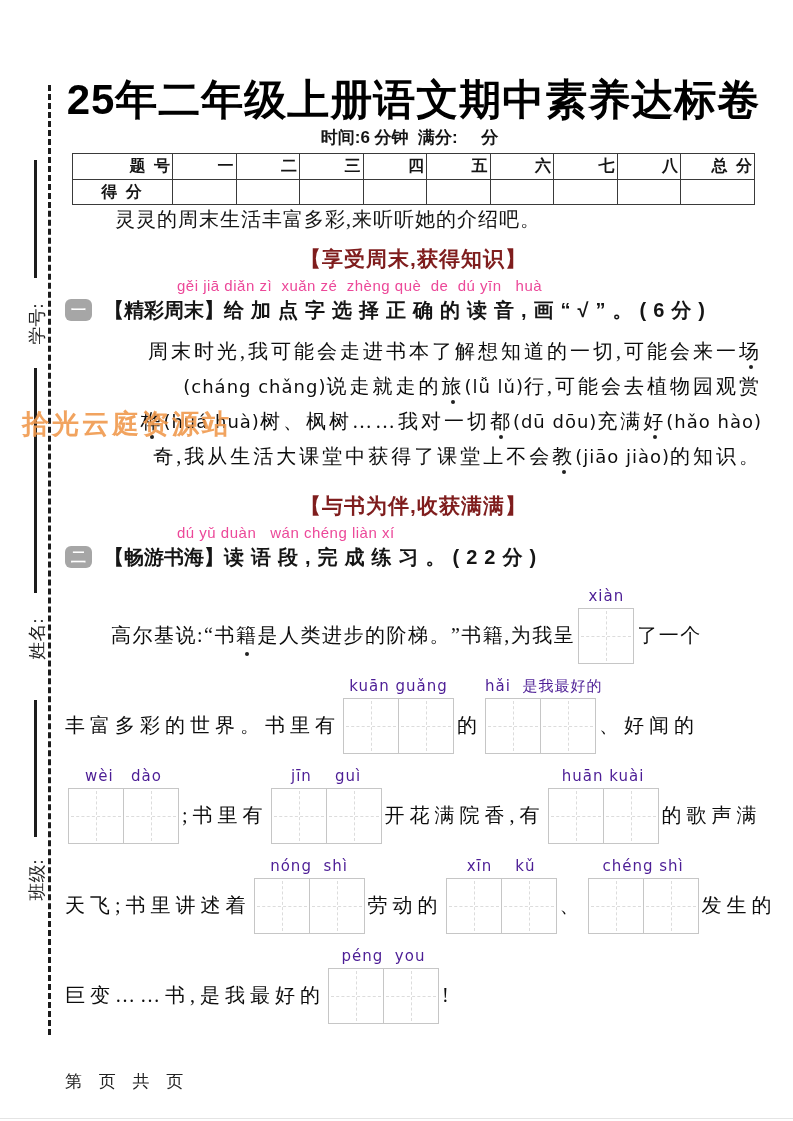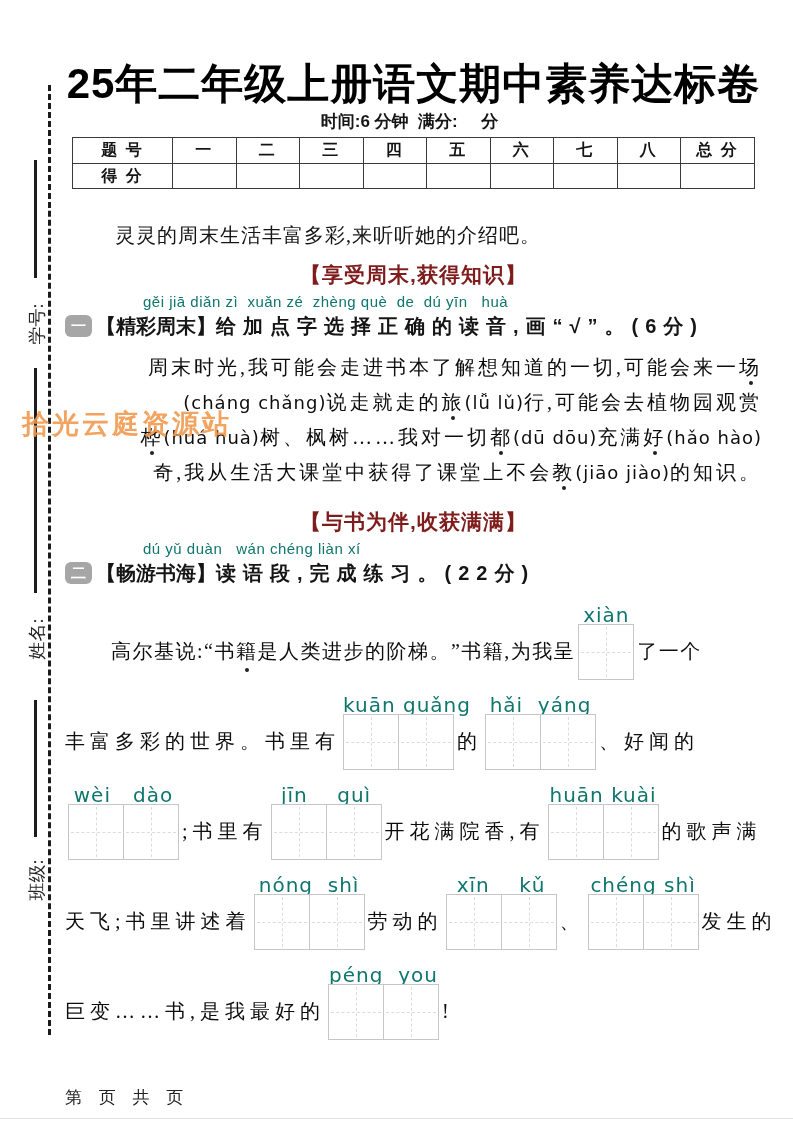--- a/index.html
+++ b/index.html
@@ -18,69 +18,69 @@
                 font-family:"Liberation Serif", serif; white-space:nowrap; }
   .slbl1 { top:312px; } .slbl2 { top:627px; } .slbl3 { top:868px; }
 
   .watermark { position:absolute; left:22px; top:406px; z-index:6;
                font-size:27px; font-weight:bold; letter-spacing:3px;
                color:#f09a4e; opacity:.9; white-space:nowrap; }
 
   .bottom-edge { position:absolute; left:0; right:0; bottom:2px; border-top:1px solid #e4e4e4; }
 
   
-  .main { position:absolute; left:65px; top:0; width:697px; }
+  .main { position:absolute; left:65px; top:16px; width:697px; }
 
   .paper-title { margin-top:58px; text-align:center; font-size:42px; font-weight:bold;
                  letter-spacing:1px; line-height:52px; color:#000; }
 
   .time-line { text-align:center; padding-right:8px;
                font-size:17px; font-weight:bold; white-space:pre; }
 
   table.score { margin-top:4px; margin-left:7px; border-collapse:collapse; width:683px;
                 table-layout:fixed; }
   table.score td { border:1.6px solid #3a3a3a; text-align:center; font-size:16px;
                    font-weight:bold; height:25px; letter-spacing:2px; }
-  table.score tr:first-child td { height:26px; }
+  table.score tr:first-child td { height:26px;text-align:right; }
   table.score td:first-child { width:100px; }
   table.score td:last-child { width:74px; }
 
-  .intro { margin-top:32px; padding-left:50px; font-family:"Liberation Serif", serif;
+  .intro { margin-top:0; padding-left:50px; font-family:"Liberation Serif", serif;
            font-size:20px; line-height:28px; letter-spacing:1px; }
 
   .banner { margin-top:12px; text-align:center; font-size:21px; font-weight:bold;
             letter-spacing:1px; line-height:28px; color:#7f1d1d; }
   .banner2 { margin-top:18px; }
 
-  .q-pinyin { margin-top:5px; margin-left:78px; font-size:15px; color:#0f766e;
+  .q-pinyin { margin-top:5px; margin-left:112px; font-size:15px; color:#ec4899;
               line-height:16px; letter-spacing:.5px; white-space:pre; }
   .q-line { margin-top:2px; display:flex; align-items:center; line-height:28px; }
   .q-badge { display:inline-flex; align-items:center; justify-content:center;
              width:27px; height:22px; border-radius:6px; background:#a6a6a6;
              color:#fff; font-size:15px; font-weight:bold; margin-right:4px; flex:none; }
-  .q-tag { font-size:20px; font-weight:bold; letter-spacing:0; flex:none; }
+  .q-tag { font-size:20px; font-weight:bold; letter-spacing:0; flex:none;margin-left:8px; }
   .q-instr { font-size:20px; font-weight:bold; letter-spacing:7px; white-space:nowrap; }
 
   
   .para { margin-top:10px; font-family:"Liberation Serif", serif; font-size:20px; color:#0d0d0d;text-align:right; }
   .para .pline { line-height:35px; white-space:nowrap; letter-spacing:3px; }
   .para .pline.indent { padding-left:40px; }
   .seg { position:relative; }
   .seg.choice { font-family:"DejaVu Sans", sans-serif; font-size:18px; letter-spacing:1px;margin-top:25px; }
   .jd::after { content:""; position:absolute; left:50%; bottom:-7px; width:4px; height:4px;
                border-radius:50%; background:#222; transform:translateX(-50%); }
 
   
   .fill-line { display:flex; align-items:center; margin-top:33px; min-height:57px;
                font-family:"Liberation Serif", serif; font-size:20px; color:#0d0d0d;
                letter-spacing:5px; white-space:nowrap; }
   .fill-line.first { margin-top:36px; padding-left:46px; letter-spacing:1.5px; }
   .boxgroup { position:relative; display:inline-flex; margin:0 3px; flex:none; }
   .pinyin-label { position:absolute; top:-21px; left:0; right:0; text-align:center;
-                  font-family:"DejaVu Sans", sans-serif; font-size:20px; color:#0f766e;
+                  font-family:"DejaVu Sans", sans-serif; font-size:15px; color:#4c1d95;
                   letter-spacing:1px; white-space:pre; }
   .tzg { width:56px; height:56px; border:1px solid #c6c6c6; position:relative; background:#fff; flex:none; }
   .tzg + .tzg { margin-left:-1px; }
   .tzg::before { content:""; position:absolute; left:2px; right:2px; top:50%;
                  border-top:1px dashed #dcdcdc; }
   .tzg::after { content:""; position:absolute; top:2px; bottom:2px; left:50%;
                 border-left:1px dashed #dcdcdc; }
 
   .page-footer { margin-top:46px; text-align:left; font-size:17px; letter-spacing:6px;
                  color:#222; white-space:pre; }
@@ -173,21 +173,21 @@
       </div>
     <div class="fill-line">
         <span class="seg">丰富多彩的世界。书里有</span>
         <span class="boxgroup">
           <span class="pinyin-label">kuān guǎng</span>
           <span class="tzg"></span>
           <span class="tzg"></span>
         </span>
         <span class="seg">的</span>
         <span class="boxgroup">
-          <span class="pinyin-label">hǎi  yáng</span>
+          <span class="pinyin-label">hǎi  是我最好的</span>
           <span class="tzg"></span>
           <span class="tzg"></span>
         </span>
         <span class="seg">、好闻的</span>
       </div>
     <div class="fill-line">
         <span class="boxgroup">
           <span class="pinyin-label">wèi   dào</span>
           <span class="tzg"></span>
           <span class="tzg"></span>

